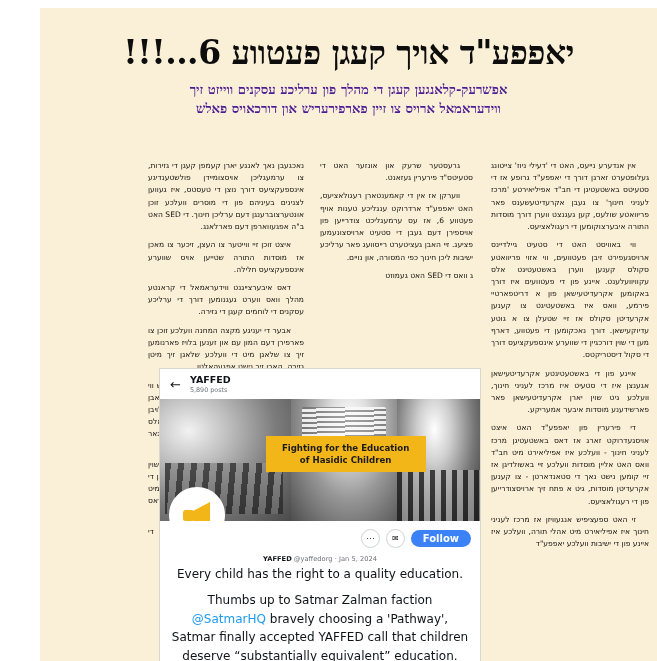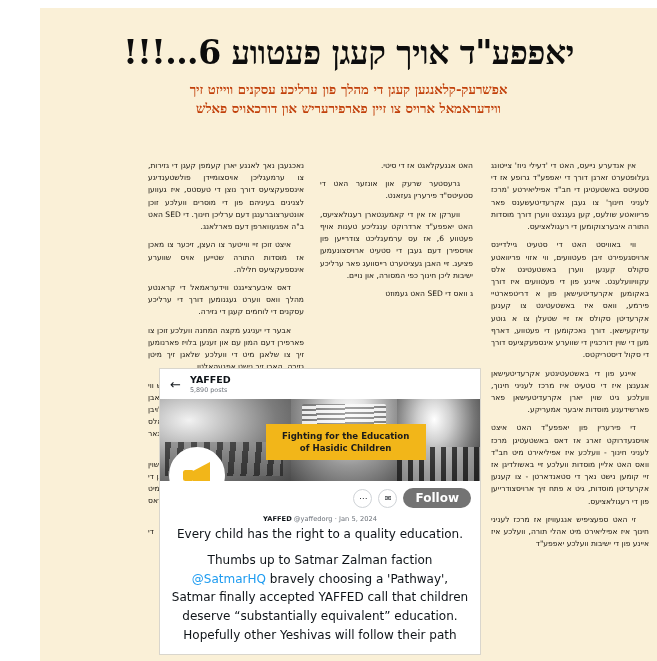--- a/index.html
+++ b/index.html
@@ -39,21 +39,21 @@
     color: #0d0d0d;
     direction: rtl;
     white-space: nowrap;
     margin: 0 0 11px 0;
   }
   .subhead {
     font-family: "DejaVu Serif", "Liberation Serif", serif;
     font-weight: bold;
     font-size: 13.2px;
     line-height: 1.42;
-    color: #c2410c;
+    color: #4c1d95;
     direction: rtl;
     white-space: nowrap;
     margin: 0;
   }
 
   
   #columns {
     position: absolute;
     top: 152px;
     right: 8px;
@@ -129,21 +129,21 @@
   .tw-acct-posts {
     font-family: "DejaVu Sans", "Liberation Sans", sans-serif;
     font-size: 6.4px;
     color: #6b7179;
     line-height: 1.3;
   }
 
   
   .tw-banner {
     position: relative;
-    height: 82px;
+    height: 122px;
     background: #575757;
     overflow: hidden;
   }
   .tile {
     position: absolute;
     top: 0;
     bottom: 0;
     filter: grayscale(1);
   }
   .tile-a {
@@ -226,27 +226,27 @@
     width: 17px; height: 17px;
     border: 1px solid #cfd3d7;
     border-radius: 50%;
     display: flex; align-items: center; justify-content: center;
     color: #0f1419;
     font-family: "DejaVu Sans", sans-serif;
     font-size: 8px;
     background: #fff;
   }
   .follow-btn {
-    background: #737373;
+    background: #3b82f6;
     color: #ffffff;
     border-radius: 11px;
     padding: 3px 12px;
     font-family: "DejaVu Sans", "Liberation Sans", sans-serif;
     font-weight: bold;
-    font-size: 12px;
+    font-size: 10px;
   }
 
   .tw-body { padding: 1px 10px 9px 10px; text-align: center; }
   .tw-byline {
     font-family: "DejaVu Sans", "Liberation Sans", sans-serif;
     font-size: 6.7px;
     line-height: 1.5;
     color: #6b7179;
   }
   .tw-byline b { color: #0f1419; }
@@ -287,21 +287,20 @@
     <div class="col" id="col-right">
       <p>אין אנדערע נייעס, האט די 'דעילי ניוז' צייטונג געלופטערט זארגן דורך די יאפפע"ד גרופע אז די סטעיטס באשטעטיגן די חב"ד אפיליאירטע 'מרכז לעניני חינוך' צו געבן אקרעדיטעשענס פאר פריוואטע שולעס, קען געגנצט ווערן דורך מוסדות התורה איבערצוקומען די רעגולאציעס.</p>
       <p>ווי באוויסט האט די סטעיט גיילדיינס ארויסגעפירט זיבן פעטוועים, ווי אזוי פריוואטע סקולס קענען ווערן באשטעטיגט אלס עקוויוועלענט. איינע פון די פעטוועים איז דורך באקומען אקרעדיטעישאן פון א דריטפארטיי פירמע, וואס איז באשטעטיגט צו קענען אקרעדיטן סקולס אז זיי שטעלן צו א גוטע עדיוקעישאן. דורך נאכקומען די פעטווע, דארף מען די שוין דורכגיין די שווערע אינספעקציעס דורך די סקול דיסטריקטס.</p>
       <p>איינע פון די באשטעטיגטע אקרעדיטעישאן אגענצן איז די סטעיט איז מרכז לעניני חינוך, וועלכע גיט שוין יארן אקרעדיטעישאן פאר פארשידענע מוסדות איבער אמעריקע.</p>
       <p>די פירערין פון יאפפע"ד האט איצט אויסגעדרוקט זארג אז דאס באשטעטיגן מרכז לעניני חינוך - וועלכע איז אפיליאירט מיט חב"ד וואס האט אליין מוסדות וועלכע זיי באשולדיגן אז זיי קומען נישט נאך די סטאנדארטן - צו קענען אקרעדיטן מוסדות, גיט א פתח זיך ארויסצודרייען פון די רעגולאציעס.</p>
       <p>זי האט ספעציפיש אנגעוויזן אז מרכז לעניני חינוך איז אפיליאירט מיט אהלי תורה, וועלכע איז איינע פון די ישיבות וועלכע יאפפע"ד</p>
     </div>
 
     <div class="col" id="col-mid">
       <div class="midtext">
-        <p class="noindent">האט אנגעקלאגט אז די סיטי.</p>
         <p>גרעסטער שרעק און אונזער האט די סטעיטס"ד פירערין געזאנט.</p>
         <p>ווערקן אז אין די קאמענטארן רעגולאציעס, האט יאפפע"ד ארדרוקט ענגליכע טענות אויף פעטווע 6, אז עס ערמעגליכט צודרייען פון אויספירן דעם געבן די סטעיט ארויסצונעמען פציעג. זיי האבן געציטערט רייסוועג פאר ערליכע ישיבות ליכן חינוך כפי המסורה, און נויים.</p>
         <p class="noindent">ג וואס די SED האט געמוזט</p>
       </div>
     </div>
 
     <div class="col" id="col-left">
       <p class="noindent">נאכגעבן נאך לאנגע יארן קעמפן קעגן די גזירות, צו ערמעגליכן אויסצומיידן פולשטענדיגע אינספעקציעס דורך נוצן די טעסטס, איז געווען לצנינים בעיניהם פון די מוסרים וועלכע זוכן אונטערצוברענגן דעם ערליכן חינוך. די SED האט ב"ה אפגעווארפן דעם פארלאנג.</p>
       <p>איצט זוכן זיי ווייטער צו העצן, זיכער צו מאכן אז מוסדות התורה שטייען אויס שווערע אינספעקציעס חלילה.</p>
       <p>דאס איבערצייגנט ווידעראמאל די קראנטע מהלך וואס ווערט געגנומען דורך די ערליכע עסקנים די לוחמים קעגן די גזירה.</p>

